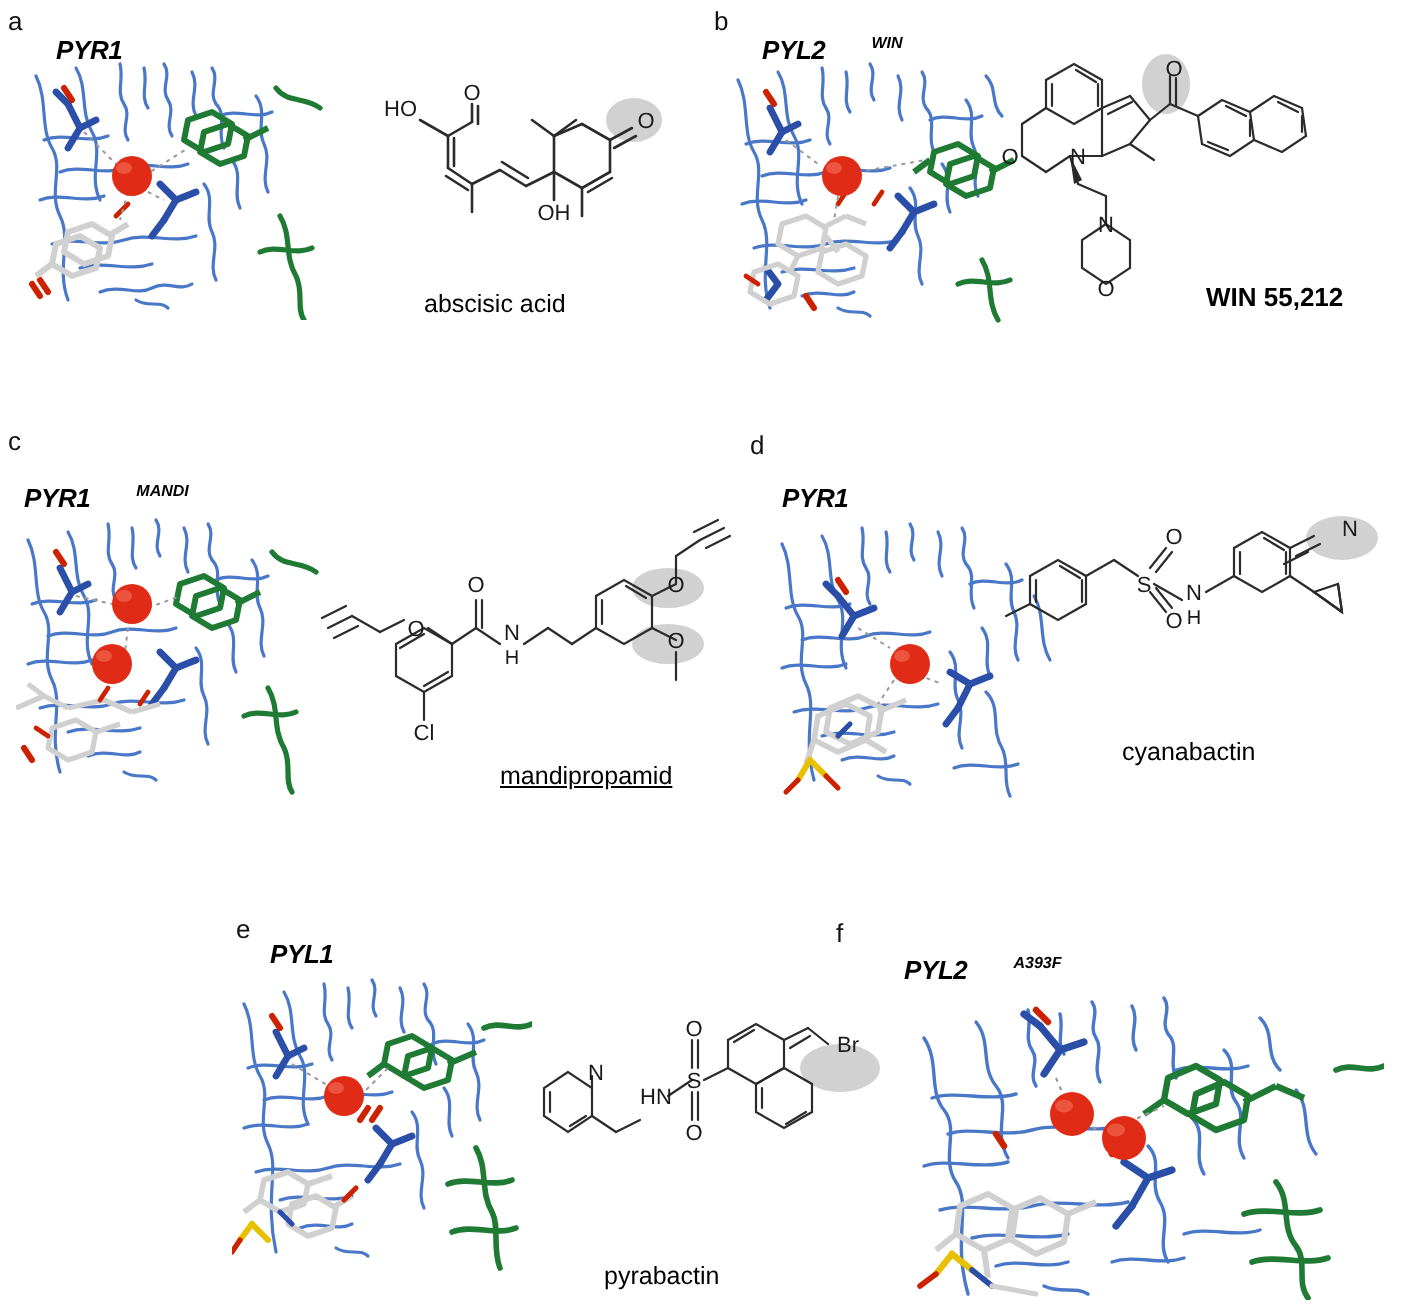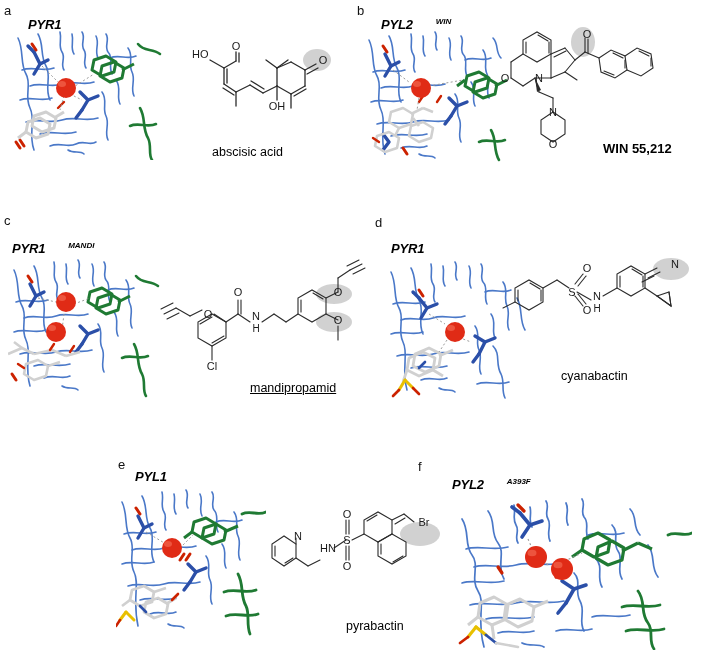--- a/index.html
+++ b/index.html
@@ -639,21 +639,21 @@
       <path d="M127,32 L137,26"></path>
       <path d="M136,22 L146,30"></path>
     </g>
     <text class="atom" x="30" y="48" text-anchor="middle">N</text>
     <text class="atom" x="60" y="60" text-anchor="middle">HN</text>
     <text class="atom" x="79" y="52" text-anchor="middle">S</text>
     <text class="atom" x="79" y="26" text-anchor="middle">O</text>
     <text class="atom" x="79" y="78" text-anchor="middle">O</text>
     <text class="atom" x="156" y="34" text-anchor="middle">Br</text>
   </svg>
-  <span class="compound-name" style="left:192px;top:180px;margin-left:44px;">pyrabactin</span>
+  <span class="compound-name" style="left:192px;top:192px;">pyrabactin</span>
 </div>
 
 <div class="panel" style="left:410px;top:440px;width:296px;height:217px;">
   <span class="panel-letter" style="left:8px;top:20px;">f</span>
   <span class="protein-title" style="left:42px;top:38px;">
     <span>PYL2</span><sup>A393F</sup>
   </span>
 
   <svg class="ribbon-svg" width="240" height="155" viewBox="0 0 240 155" style="position:absolute;left:42px;top:55px;">
     <rect x="0" y="0" width="240" height="155" fill="#ffffff"></rect>

